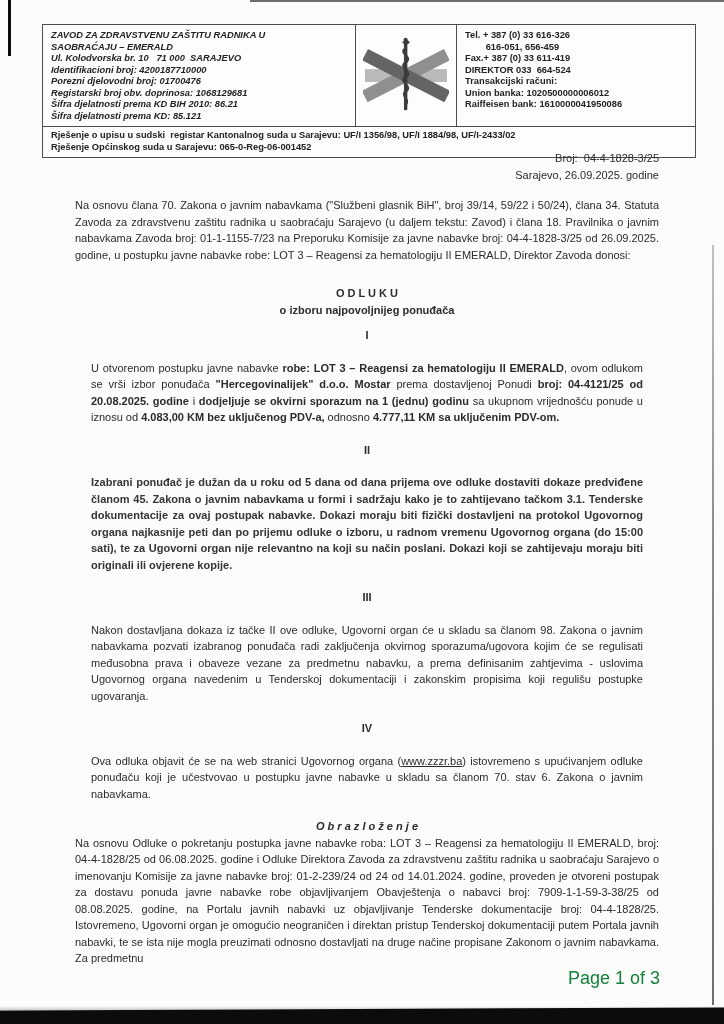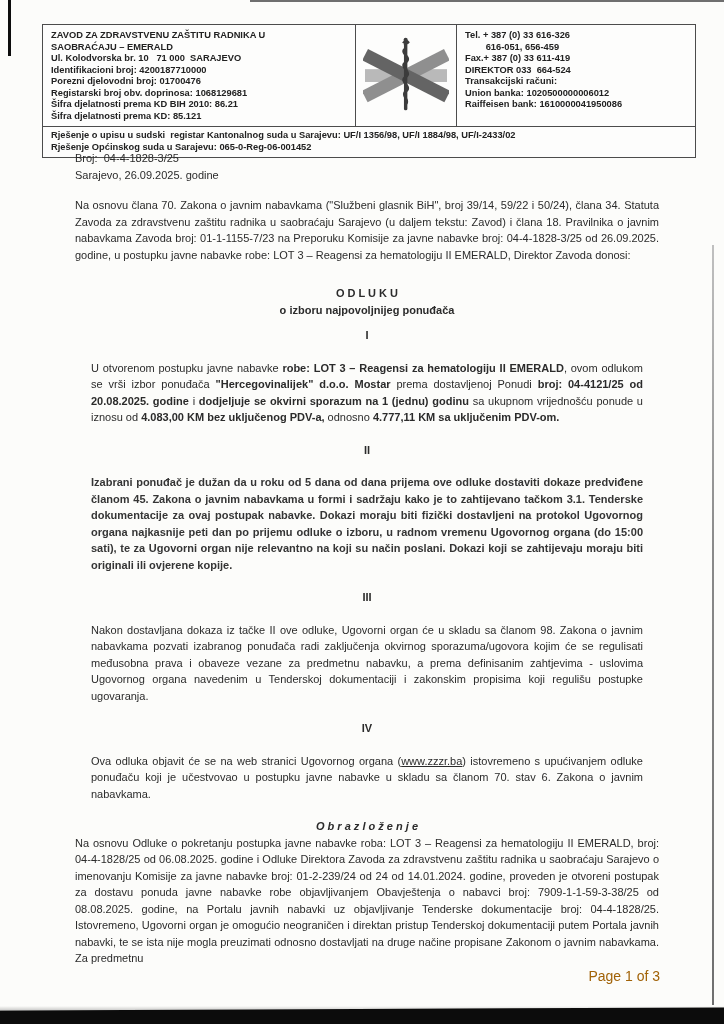--- a/index.html
+++ b/index.html
@@ -8,44 +8,44 @@
     background:#fcfcfa; overflow:hidden;
     font-family:"Liberation Sans", sans-serif; color:#2b2b2b;
   }
   
   .letterhead {
     position:absolute; left:42px; top:24px; width:652px;
     border:1.5px solid #4c4c4c; background:#fdfdfc;
     font-size:9.3px; font-weight:bold; color:#222; line-height:1.24;
   }
   .lh-top { display:flex; align-items:stretch; }
-  .lh-left  { width:296px; border-right:1.5px solid #4c4c4c; padding:5px 8px 4px; }
+  .lh-left  { width:296px; border-right:1.5px solid #4c4c4c; padding:5px 8px 4px;font-style:italic; }
   .lh-logo  { width:100px; border-right:1.5px solid #4c4c4c; display:flex; align-items:center; justify-content:center; padding:2px 0; }
   .lh-right { flex:1; padding:5px 8px 4px; }
   .lh-reg   { border-top:1.5px solid #4c4c4c; padding:3px 8px 4px; }
   .lh-line  { white-space:pre-wrap; }
   
   .body-text {
     position:absolute; left:75px; top:150px; width:584px;
     font-size:11px; line-height:1.5; text-align:justify;
   }
-  .meta { text-align:left; margin-bottom:14px; }
+  .meta { text-align:right; margin-bottom:14px; }
   .meta div { white-space:pre-wrap; }
   .preamble { margin-bottom:22px; }
   .decision-title, .decision-subtitle { text-align:center; font-weight:bold; margin:0; }
   .decision-title { margin-top:4px; }
   .numeral { text-align:center; font-weight:bold; margin:9px 0 2px; }
   .section p { margin:16px; }
   .heavy { font-weight:600; color:#353535; }
   .rationale-heading { text-align:center; font-weight:bold; margin:22px 0 20px;font-style:italic; }
   .rationale p { margin:0; }
   
   .page-indicator {
     position:absolute; right:64px; top:968px;
-    font-size:14px; color:#a16207;
+    font-size:18px; color:#15803d;
   }
   
   .artifact { position:absolute; pointer-events:none; }
   .edge-top { left:250px; right:0; top:0; height:2px; background:#6f6f6f; }
   .edge-left-mark { left:8px; top:0; width:3px; height:56px; background:#0d0d0d; }
   .edge-right { right:10px; top:245px; width:2px; height:760px;
     background:linear-gradient(to bottom,#c0c0c0,#8a8a8a 40%,#6f6f6f); }
   .edge-bottom {
     left:-6px; width:736px; bottom:-2px; height:17px; background:#0c0c0c;
     transform:rotate(-0.25deg);

